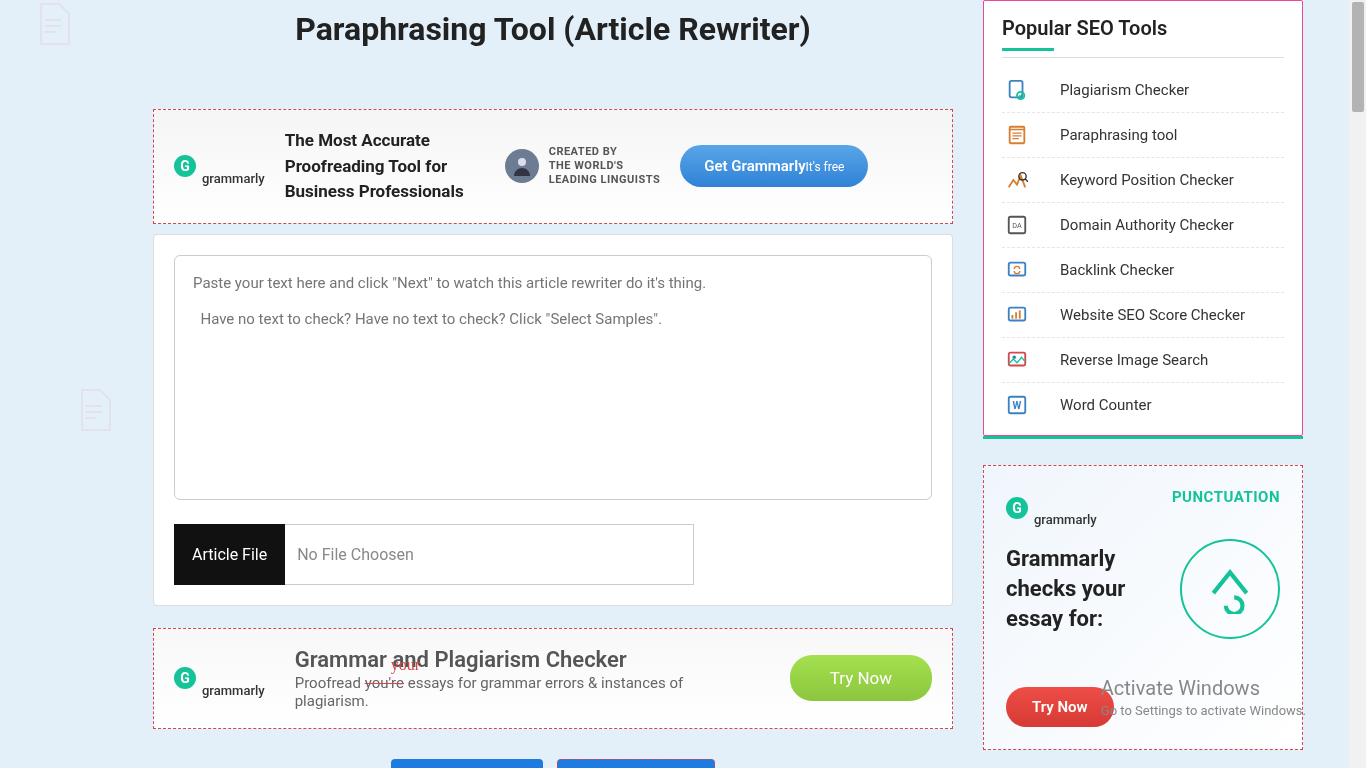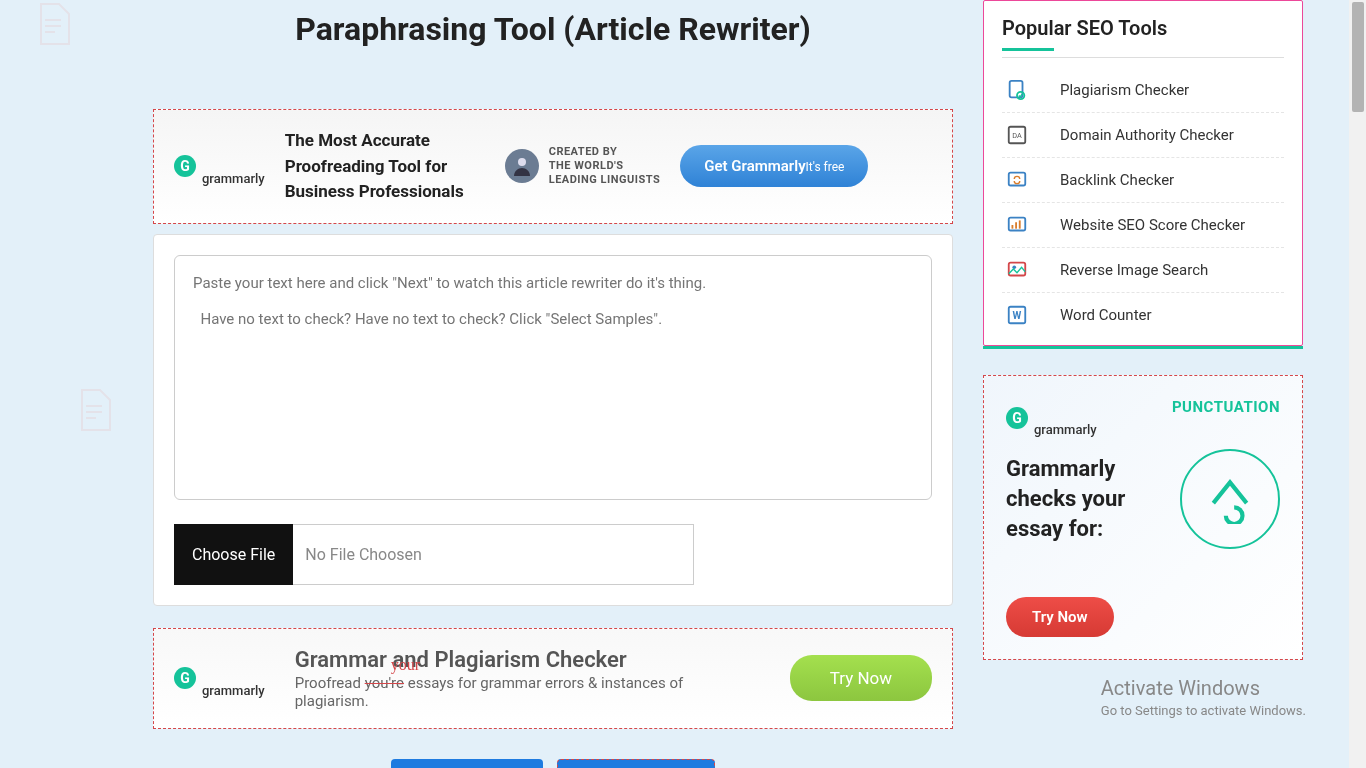--- a/index.html
+++ b/index.html
@@ -109,21 +109,21 @@
         <span>Get Grammarly</span>
         <span class="ad1-btn-sub">It's free</span>
       </button>
     </div>
 
     <div class="tool-card">
       <textarea class="text-area" placeholder="Paste your text here and click &quot;Next&quot; to watch this article rewriter do it's thing.
 
   Have no text to check? Have no text to check? Click &quot;Select Samples&quot;." style=""></textarea>
       <div class="file-row">
-        <button class="choose-btn">Choose File</button>
+        <button class="choose-btn">Article File</button>
         <div class="file-display">No File Choosen</div>
       </div>
     </div>
 
     <div class="ad2">
       <div class="grammarly-logo">
         <div class="grammarly-badge">G</div>
         <span class="grammarly-text">grammarly</span>
       </div>
       <div class="ad2-text">
@@ -150,20 +150,39 @@
 
       <div class="tool-item">
         <div class="tool-icon">
             <svg viewBox="0 0 24 24" width="22" height="22">
               <rect x="4" y="2" width="14" height="18" rx="2" fill="none" stroke="#3b82c4" stroke-width="2"></rect>
               <circle cx="16" cy="18" r="4" fill="none" stroke="#15c39a" stroke-width="2"></circle>
               <path d="M14 18l1.5 1.5L18 16" stroke="#15c39a" stroke-width="1.5" fill="none"></path>
             </svg>
           </div>
         <span class="tool-label">Plagiarism Checker</span>
+      </div>
+      <div class="tool-item">
+        <div class="tool-icon">
+            <svg viewBox="0 0 24 24" width="22" height="22">
+              <rect x="4" y="3" width="16" height="18" rx="1" fill="none" stroke="#d97e2e" stroke-width="2"></rect>
+              <path d="M4 6h16M7 10h10M7 13h10M7 16h7" stroke="#d97e2e" stroke-width="1.5"></path>
+            </svg>
+          </div>
+        <span class="tool-label">Paraphrasing tool</span>
+      </div>
+      <div class="tool-item">
+        <div class="tool-icon">
+            <svg viewBox="0 0 24 24" width="22" height="22">
+              <path d="M3 20l5-8 4 5 4-10 5 13" fill="none" stroke="#d97e2e" stroke-width="2"></path>
+              <circle cx="18" cy="8" r="4" fill="none" stroke="#333" stroke-width="1.5"></circle>
+              <path d="M21 11l3 3" stroke="#333" stroke-width="1.5"></path>
+            </svg>
+          </div>
+        <span class="tool-label">Keyword Position Checker</span>
       </div>
       <div class="tool-item">
         <div class="tool-icon">
             <svg viewBox="0 0 24 24" width="22" height="22">
               <rect x="3" y="3" width="18" height="18" rx="2" fill="none" stroke="#555" stroke-width="2"></rect>
               <text x="12" y="15" text-anchor="middle" font-size="8" fill="#555">DA</text>
             </svg>
           </div>
         <span class="tool-label">Domain Authority Checker</span>
       </div>

